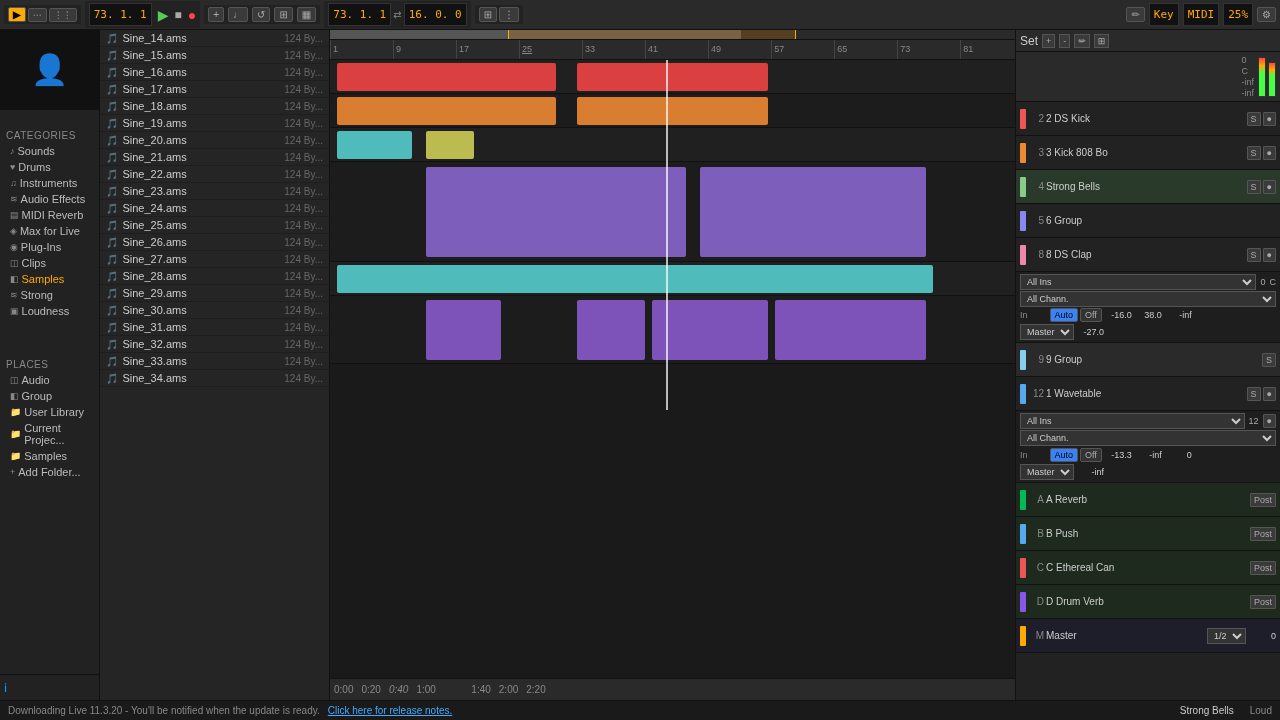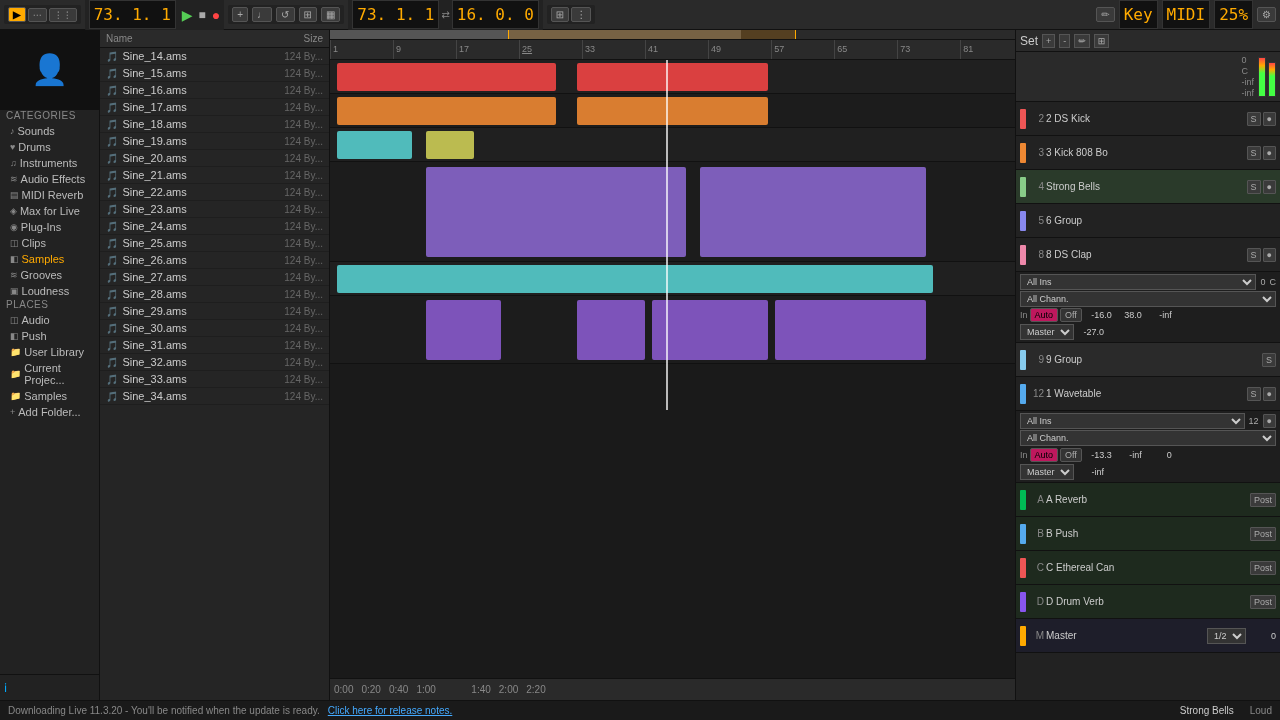--- a/index.html
+++ b/index.html
@@ -13,21 +13,21 @@
     .stop-btn { background: none; border: none; color: #aaa; font-size: 12px; cursor: pointer; }
     .rec-btn { background: none; border: none; color: #f44; font-size: 12px; cursor: pointer; }
     .tb-spacer { flex: 1; }
     .tb-right { display: flex; align-items: center; gap: 4px; margin-left: auto; }
 
     
     #main { display: flex; height: calc(720px - 30px); }
     
     
     #sidebar { width: 100px; background: #222; border-right: 1px solid #111; display: flex; flex-direction: column; }
-    .sidebar-section { padding: 0 6px; }
+    .sidebar-section { padding: 20px 6px; }
     .sidebar-section-title { color: #888; font-size: 10px; margin-bottom: 2px; text-transform: uppercase; letter-spacing: 0.5px; }
     .sidebar-item { padding: 2px 4px; cursor: pointer; color: #bbb; font-size: 11px; display: flex; align-items: center; gap: 3px; border-radius: 2px; }
     .sidebar-item.active { color: #fa0; }
     .sidebar-item .icon { font-size: 9px; color: #888; }
     
     
     #filebrowser { width: 230px; background: #252525; border-right: 1px solid #111; display: flex; flex-direction: column; overflow: hidden; }
     .fb-header { background: #2a2a2a; padding: 3px 6px; border-bottom: 1px solid #111; display: flex; justify-content: space-between; align-items: center; }
     .fb-list { flex: 1; overflow-y: auto; }
     .fb-item { display: flex; align-items: center; padding: 2px 6px; cursor: pointer; gap: 4px; border-bottom: 1px solid #1e1e1e; }
@@ -90,24 +90,24 @@
     .select-box { background: #333; border: 1px solid #555; color: #ccc; font-size: 9px; padding: 1px 2px; cursor: pointer; }
     
     .cs-buttons { display: flex; gap: 2px; align-items: center; }
 
     .mixer-val { color: #ccc; font-size: 9px; min-width: 28px; text-align: right; }
     
     
     .arr-track-row:nth-child(odd) { background: #1c1c1c; }
     .arr-track-row:nth-child(even) { background: #202020; }
     .mini-btn { background: #333; border: 1px solid #555; color: #aaa; font-size: 9px; padding: 1px 4px; cursor: pointer; border-radius: 2px; }
-    .mini-btn.active { background: #be185d; color: #000; }
-
-    
-    .pos-readout { color: #fa0; font-family: monospace; font-size: 16px; background: #111; border: 1px solid #333; padding: 4px 4px; }
+    .mini-btn.active { background: #3b82f6; color: #000; margin-left: 20px; }
+
+    
+    .pos-readout { color: #fa0; font-family: monospace; font-size: 11px; background: #111; border: 1px solid #333; padding: 4px 4px; }
 
     
     #arr-progress { height: 10px; background: #2a2a2a; border-bottom: 1px solid #111; position: relative; }
     #arr-progress-fill { position: absolute; top: 0; left: 0; height: 100%; background: #555; width: 60%; }
     #arr-progress-loop { position: absolute; top: 0; left: 26%; height: 100%; width: 42%; background: rgba(255,150,0,0.2); border-left: 1px solid #fa0; border-right: 1px solid #fa0; }
 
   </style>
 </head>
 <body>
 
@@ -196,37 +196,37 @@
       <div class="sidebar-item">
         <span class="icon">◫</span>
         <span>Clips</span>
       </div>
       <div class="sidebar-item active">
         <span class="icon">◧</span>
         <span>Samples</span>
       </div>
       <div class="sidebar-item">
         <span class="icon">≋</span>
-        <span>Grooves</span>
+        <span>Strong</span>
       </div>
       <div class="sidebar-item">
         <span class="icon">▣</span>
         <span>Loudness</span>
       </div>
     </div>
 
     <div class="sidebar-section">
       <div class="sidebar-section-title">Places</div>
       <div class="sidebar-item">
         <span class="icon">◫</span>
         <span>Audio</span>
       </div>
       <div class="sidebar-item">
         <span class="icon">◧</span>
-        <span>Push</span>
+        <span>Group</span>
       </div>
       <div class="sidebar-item">
         <span class="icon">📁</span>
         <span>User Library</span>
       </div>
       <div class="sidebar-item">
         <span class="icon">📁</span>
         <span>Current Projec...</span>
       </div>
       <div class="sidebar-item">
@@ -238,24 +238,20 @@
         <span>Add Folder...</span>
       </div>
     </div>
 
     <div style="margin-top:auto;padding:4px;border-top:1px solid #111;display:flex;gap:4px;">
       <span style="color:#0af;font-size:12px;">ℹ</span>
     </div>
   </div>
 
   <div id="filebrowser">
-    <div class="fb-header">
-      <span class="fb-header-col">Name</span>
-      <span class="fb-size-col">Size</span>
-    </div>
     <div class="fb-list" id="fb-list">
         <div class="fb-item">
       <span class="fb-item-icon">🎵</span>
       <span class="fb-item-name">Sine_14.ams</span>
       <span class="fb-item-size">124 By...</span>
     </div>
         <div class="fb-item">
       <span class="fb-item-icon">🎵</span>
       <span class="fb-item-name">Sine_15.ams</span>
       <span class="fb-item-size">124 By...</span>
@@ -414,21 +410,21 @@
           <div style="position:absolute;left:36%;width:10%;height:60px;top:4px;background:#885acc;border-radius:2px;opacity:0.9;"></div>
           <div style="position:absolute;left:47%;width:17%;height:60px;top:4px;background:#885acc;border-radius:2px;opacity:0.9;"></div>
           <div style="position:absolute;left:65%;width:22%;height:60px;top:4px;background:#885acc;border-radius:2px;opacity:0.9;"></div>
         </div>
       </div>
     </div>
 
     <div style="height:22px;background:#2a2a2a;border-top:1px solid #111;display:flex;align-items:center;padding:0 4px;gap:8px;">
       <span style="color:#888;font-size:10px;">0:00</span>
       <span style="color:#888;font-size:10px;">0:20</span>
-      <span style="color:#888;font-size:10px;">0:40</span>
+      <span style="color:#888;font-size:10px;font-style:italic;">0:40</span>
       <span style="color:#888;font-size:10px;">1:00</span>
       <span style="color:#888;font-size:10px;margin-top:32px;">1:20</span>
       <span style="color:#888;font-size:10px;">1:40</span>
       <span style="color:#888;font-size:10px;">2:00</span>
       <span style="color:#888;font-size:10px;">2:20</span>
     </div>
   </div>
 
   <div id="channel-strip" style="width:265px;flex-shrink:0;">
 

